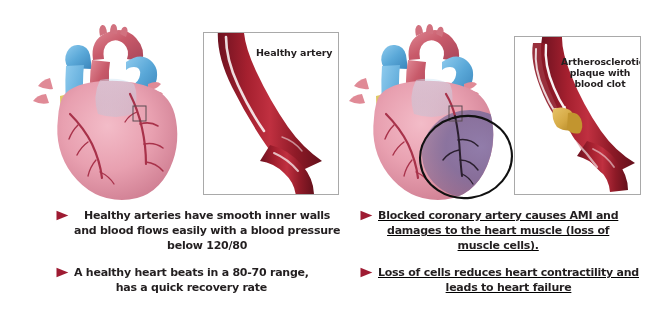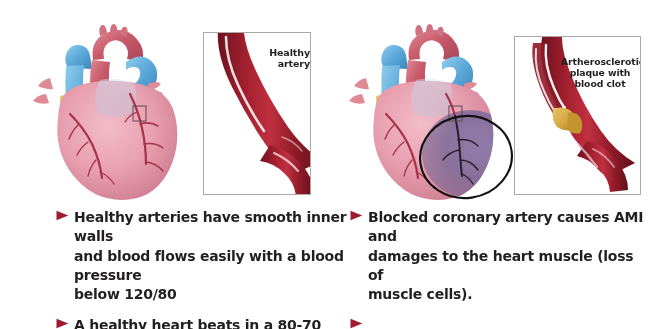--- a/index.html
+++ b/index.html
@@ -24,21 +24,21 @@
   .heart-wrap svg{display:block;width:172px;height:180px;}
 
   
   .inset{
     position:absolute;
     background:#ffffff;
     border:1px solid #a9a9a9;
     box-sizing:border-box;
     overflow:hidden;
   }
-  .inset-left{left:203px;top:32px;width:108px;height:163px;text-align:right;}
+  .inset-left{left:203px;top:32px;width:136px;height:163px;text-align:right;}
   .inset-right{left:182px;top:36px;width:127px;height:159px;}
   .inset svg{display:block;position:absolute;left:0;top:0;}
 
   .inset-label{
     position:absolute;
     font-family:"DejaVu Sans", sans-serif;
     font-weight:700;
     color:#231f20;
     line-height:1.18;
     letter-spacing:-0.1px;
@@ -55,42 +55,43 @@
     width:78px;
   }
 
   
   .bullets{
     position:absolute;
     top:208px;
     width:300px;
   }
   .bullets-left{left:56px;}
-  .bullets-right{left:18px;}
+  .bullets-right{left:28px;text-decoration:underline;}
 
   .bullet-row{
     display:flex;
     align-items:flex-start;
     margin-bottom:11px;
   }
   .bullet-marker{
     flex:0 0 auto;
     width:13px;height:11px;
     margin-top:2px;
     margin-right:5px;
   }
   .bullet-marker svg{display:block;}
   .bullet-text{
     font-family:"DejaVu Sans", sans-serif;
-    font-size:14px;
+    font-size:11px;
     font-weight:700;
     color:#231f20;
     line-height:1.38;
     letter-spacing:-0.25px;
     white-space:pre-line;
+    text-align:center;
   }
 </style>
 </head>
 <body>
 
 <div class="canvas">
 
   <div class="panel panel-left">
 
     <div class="figure-area">
@@ -405,18 +406,20 @@
 damages to the heart muscle (loss of
 muscle cells).</span>
       </div>
 
       <div class="bullet-row">
         <span class="bullet-marker">
           <svg width="13" height="11" viewBox="0 0 13 11" xmlns="http://www.w3.org/2000/svg">
             <path d="M0.5 0.8 L12.3 5.4 L0.5 10.2 Z" fill="#9e1b32"></path>
           </svg>
         </span>
+        <span class="bullet-text">Loss of cells reduces heart contractility and
+leads to heart failure</span>
       </div>
 
     </div>
   </div>
 
 </div>
 
 </body></html>

